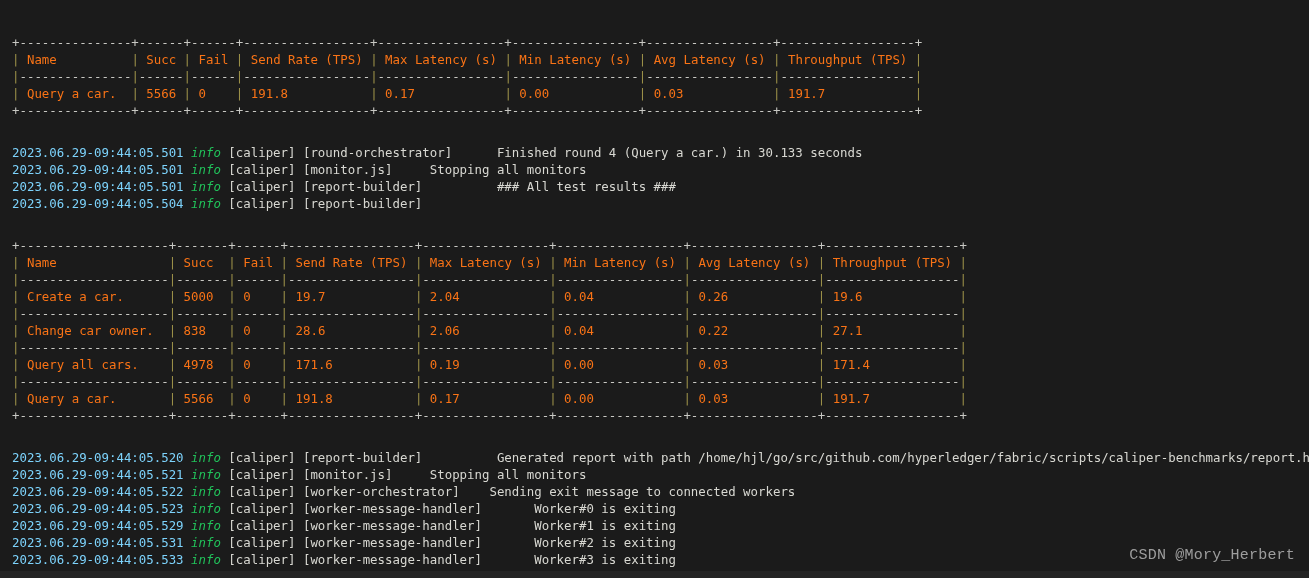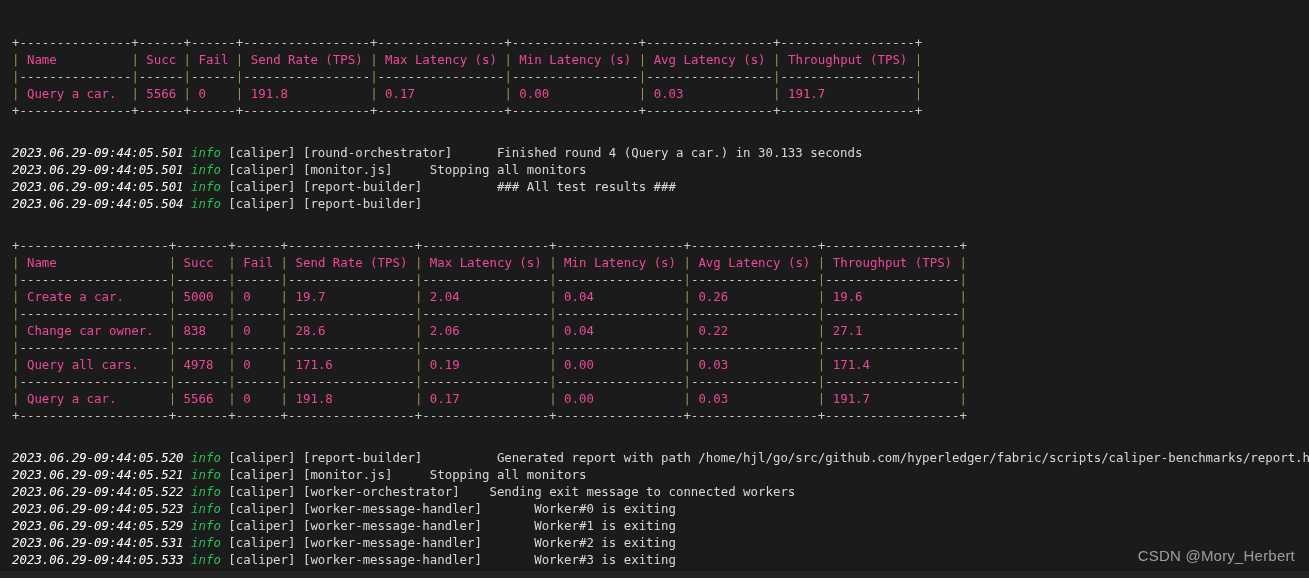--- a/index.html
+++ b/index.html
@@ -33,42 +33,42 @@
     white-space: pre;
     font-family: "DejaVu Sans Mono", "Liberation Mono", monospace;
     color: #d8d8d2;
     padding-left: 12px;
     overflow: hidden;
   }
   .spacer { height: 17px; }
   .spacer-half { height: 8px; }
 
   
-  .tbl-line { color: #ec4899; }
+  .tbl-line { color: #f97316; }
   .sep { color: #9a8f48; }
   .rule { color: #c9c9c4; }
-  .ts { color: #ffffff; font-style: italic; }
+  .ts { color: #7dd3fc; }
   .lvl { color: #21c25a; font-style: italic; }
   .msg { color: #d8d8d2; text-align: right; }
 
   #bottombar {
     position: absolute;
     left: 0;
     bottom: 0;
     width: 1309px;
     height: 7px;
     background: #242424;
   }
 
   #watermark {
     position: absolute;
     right: 14px;
     bottom: 14px;
     color: #a9a9a9;
-    font-family: Liberation Sans, sans-serif;
+    font-family: Liberation Mono, monospace;
     font-size: 15px;
     letter-spacing: 0.2px;
     opacity: 0.92;
     white-space: pre;
   }
 </style>
 </head>
 <body>
 
 <div id="terminal">

